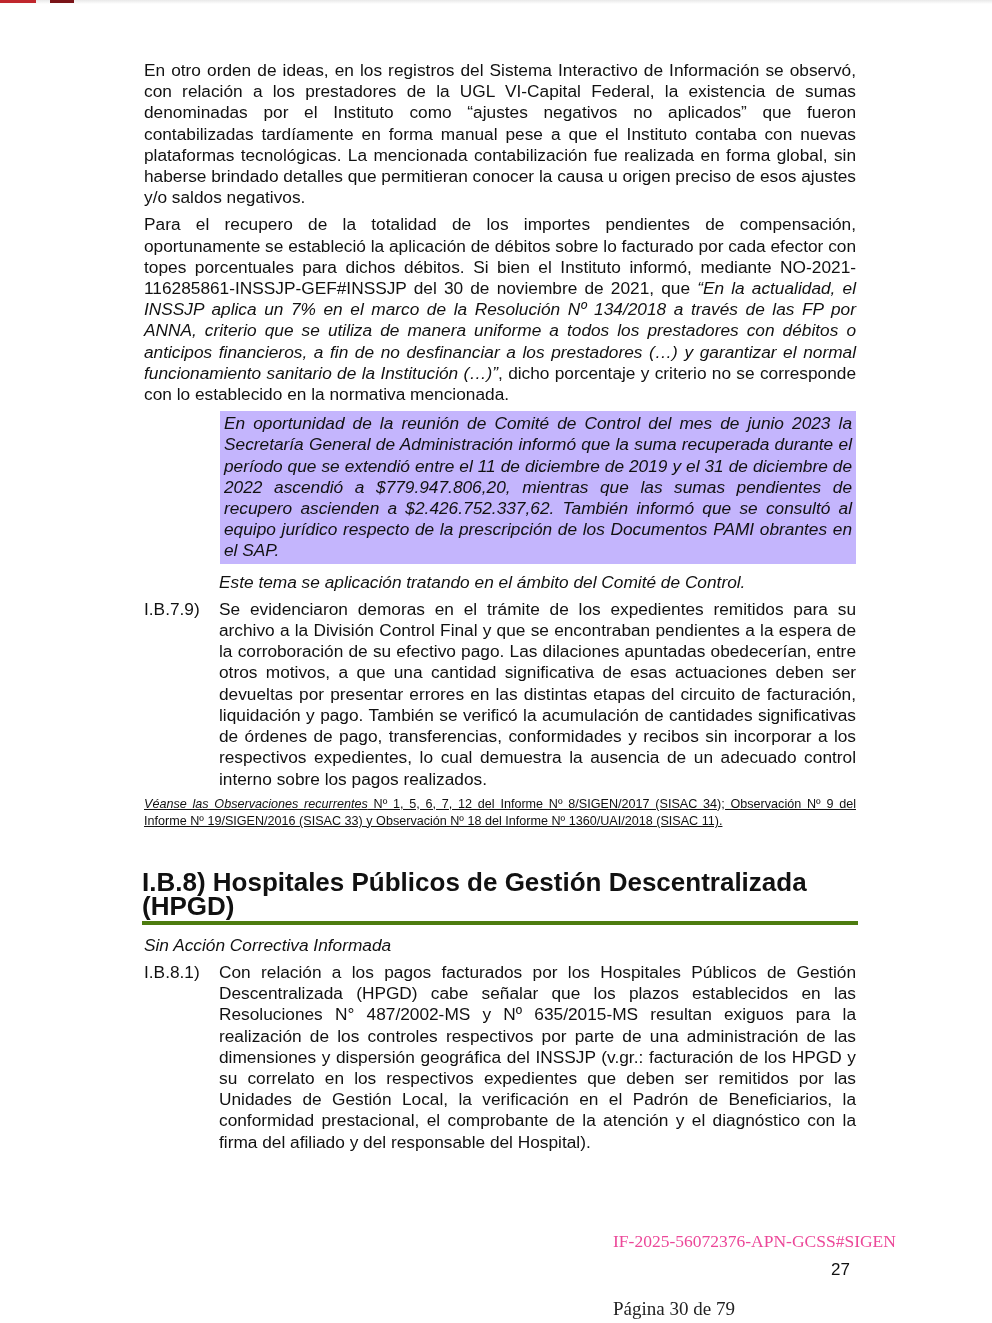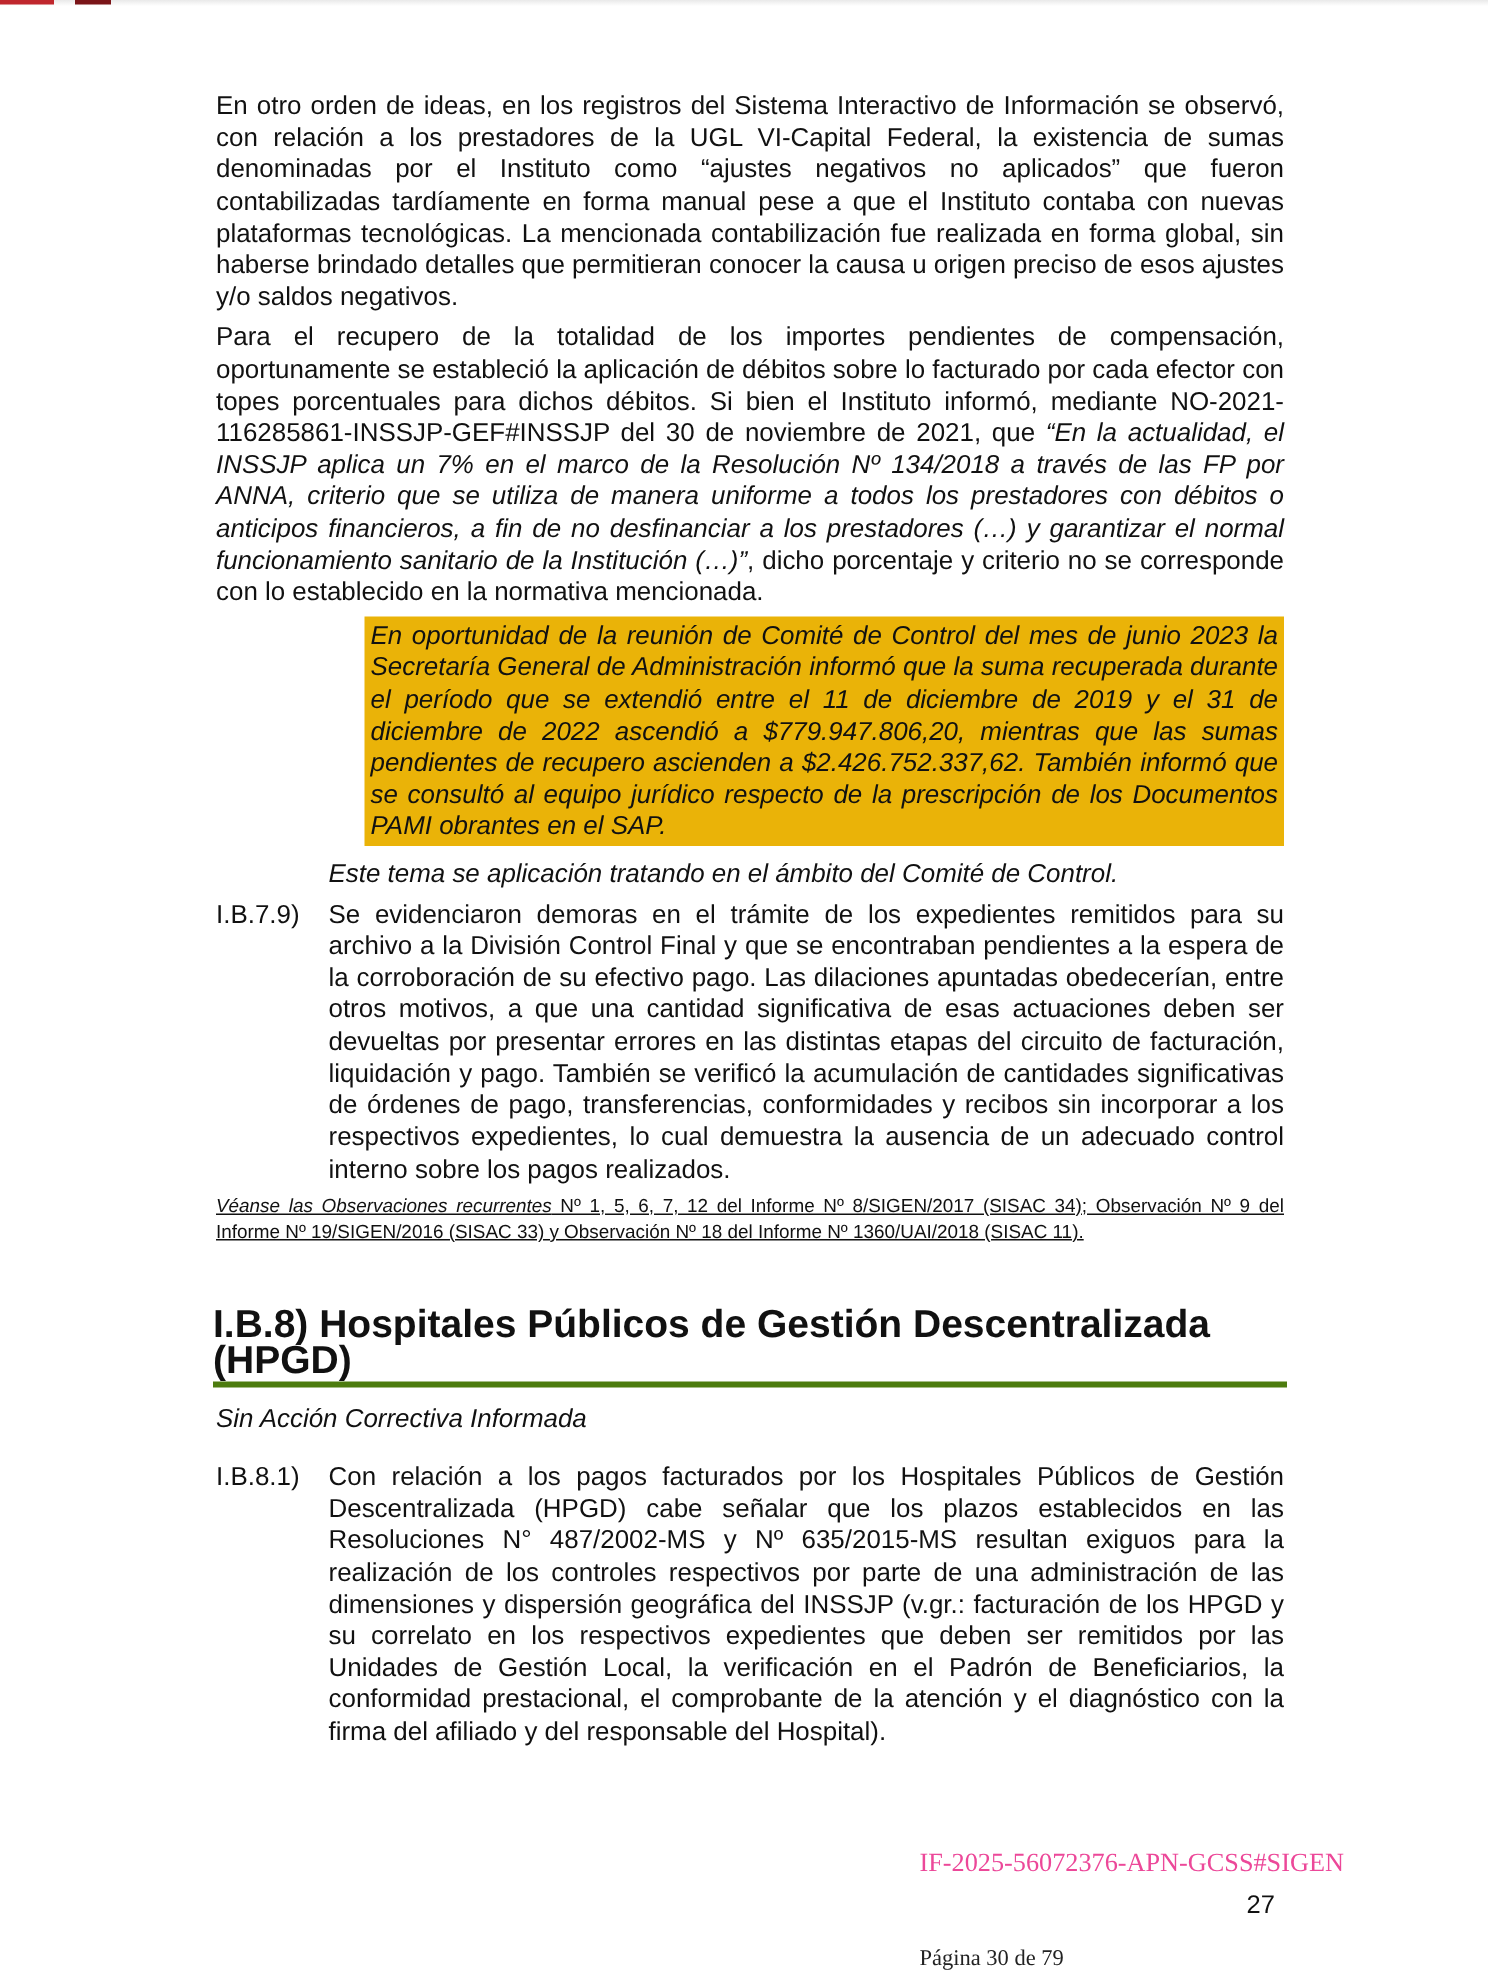--- a/index.html
+++ b/index.html
@@ -18,53 +18,53 @@
     position: absolute; left: 144px; top: 60px; width: 712px;
     font-size: 17.3px; line-height: 21.2px;
   }
   .item { display: flex; margin-bottom: 6px; }
   .item .num { width: 75px; flex: 0 0 75px; }
   .item .txt { flex: 1; text-align: justify; }
   .indent { margin-left: 75px; }
   .it { font-style: italic; }
 
   .highlight {
-    background: #eab308;
+    background: #c4b5fd;
     padding: 2px 4px 2px 4px;
-    margin-left: 99px;
+    margin-left: 76px;
     margin-bottom: 8px;
     font-style: italic;
     text-align: justify;
   }
   .after-hl { margin-left: 75px; font-style: italic; margin-bottom: 6px; }
 
   .note {
     font-size: 12.6px; line-height: 17px; margin-top: 2px; margin-bottom: 40px;
     text-align: justify;
     text-decoration: underline;
   }
   .section-title {
     font-size: 26px; font-weight: bold; line-height: 24px;
     padding-bottom: 3px;
     border-bottom: 4px solid #4d7c0f;
     margin-left: -2px; margin-right: -2px;
   }
-  .subtitle { font-style: italic; margin-top: 10px; margin-bottom: 18px; }
+  .subtitle { font-style: italic; margin-top: 10px; margin-bottom: 6px; }
 
   .footer-id {
     position: absolute; left: 613px; top: 1231px;
     font-family: "Liberation Serif", serif; font-size: 17.5px; color: #ec4899;
   }
   .page-num {
     position: absolute; left: 831px; top: 1260px;
     font-size: 17px; color: #111;
   }
   .page-counter {
     position: absolute; left: 613px; top: 1298px;
-    font-family: "Liberation Serif", serif; font-size: 15px; color: #222;
+    font-family: "Liberation Serif", serif; font-size: 19px; color: #222;
   }
 </style>
 </head>
 <body>
 
 <div class="topbar"></div>
 <div class="topmark-a"></div>
 <div class="topmark-b"></div>
 
 <div class="page">

